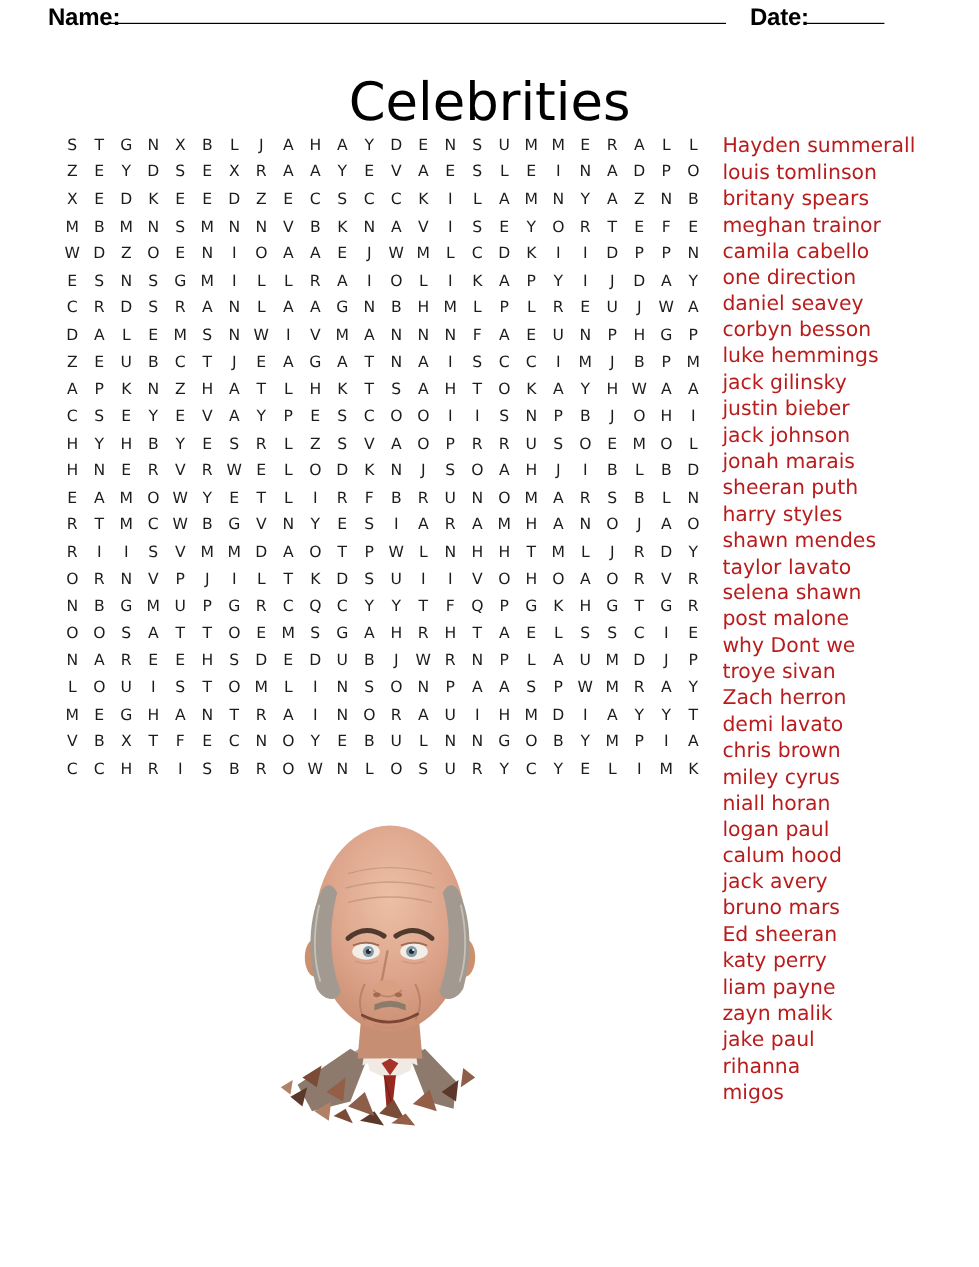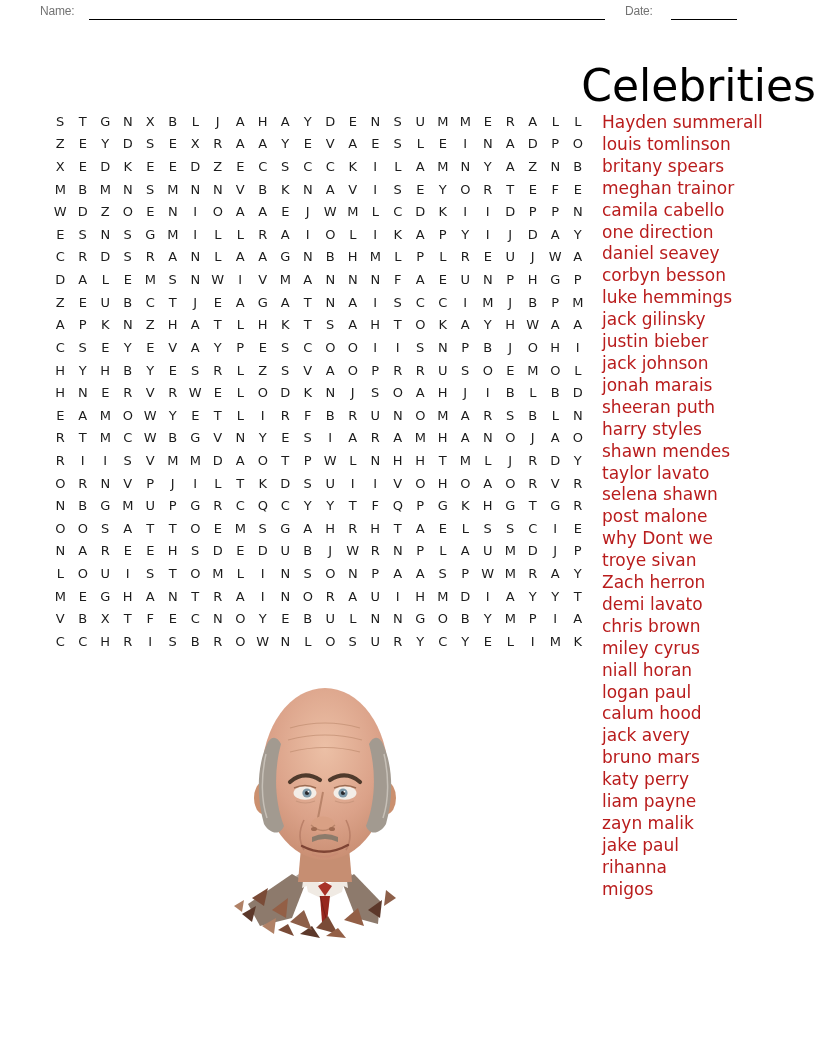--- a/index.html
+++ b/index.html
@@ -3,30 +3,30 @@
 <meta charset="utf-8">
 <style>
   html,body{margin:0;padding:0;}
   body{
     width:816px;height:1056px;background:#ffffff;position:relative;
     font-family:"DejaVu Sans",sans-serif;color:#111;overflow:hidden;
   }
   
   .hdr-label{
     position:absolute;top:4px;font-family:"Liberation Sans",sans-serif;
-    font-size:12px;color:#737373;letter-spacing:-0.2px;
+    font-size:20px;color:#000000;letter-spacing:-0.2px;font-weight:bold;
   }
   .hdr-line{position:absolute;top:19px;border-bottom:1.5px solid #000;height:0;}
   #name-label{left:40px;}
   #name-line{left:89px;width:516px;}
   #date-label{left:625px;}
   #date-line{left:671px;width:66px;}
   
   .title{
-    position:absolute;top:31px;left:0;width:816px;text-align:right;
+    position:absolute;top:31px;left:0;width:816px;text-align:center;
     font-size:44px;font-weight:500;color:#000;line-height:1.2;
   }
   
   .grid{
     position:absolute;left:49px;top:110px;
     display:grid;grid-template-columns:repeat(24,22.5px);grid-auto-rows:22.62px;
   }
   .cell{
     display:flex;align-items:center;justify-content:center;
     font-size:13px;font-weight:500;color:#1c1c1c;
@@ -653,20 +653,21 @@
     <div class="word">troye sivan</div>
     <div class="word">Zach herron</div>
     <div class="word">demi lavato</div>
     <div class="word">chris brown</div>
     <div class="word">miley cyrus</div>
     <div class="word">niall horan</div>
     <div class="word">logan paul</div>
     <div class="word">calum hood</div>
     <div class="word">jack avery</div>
     <div class="word">bruno mars</div>
+    <div class="word">Ed sheeran</div>
     <div class="word">katy perry</div>
     <div class="word">liam payne</div>
     <div class="word">zayn malik</div>
     <div class="word">jake paul</div>
     <div class="word">rihanna</div>
     <div class="word">migos</div>
   </div>
 
 <div class="portrait">
   <svg viewBox="0 0 172 256" role="img" aria-label="Photo of a smiling balding older man in a suit and red tie, collar dissolving into brown low-poly triangles">

